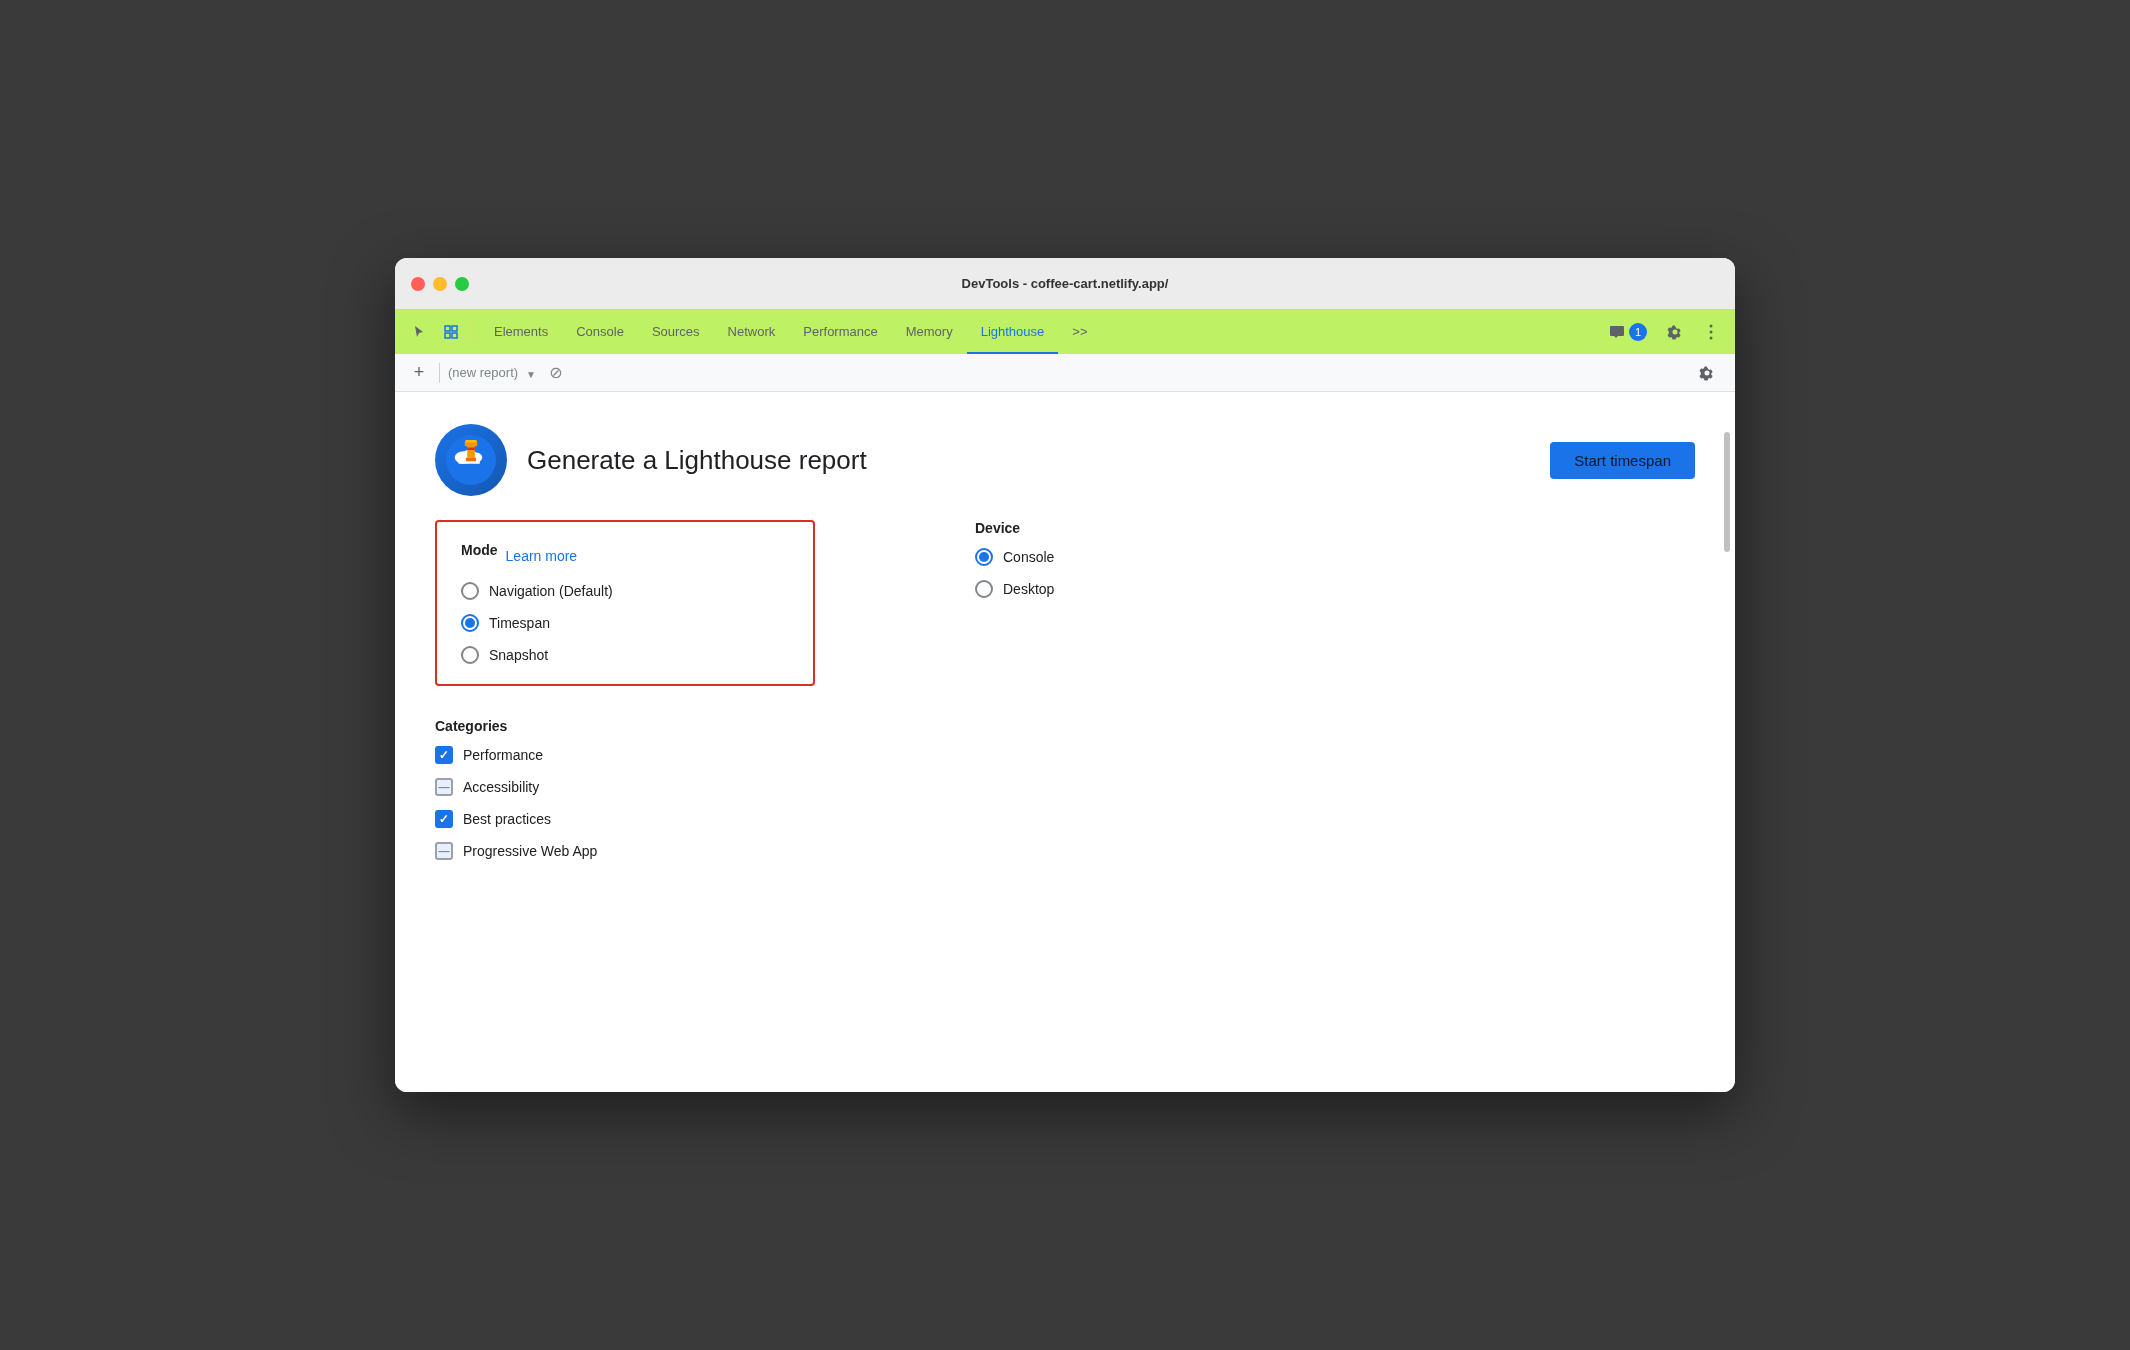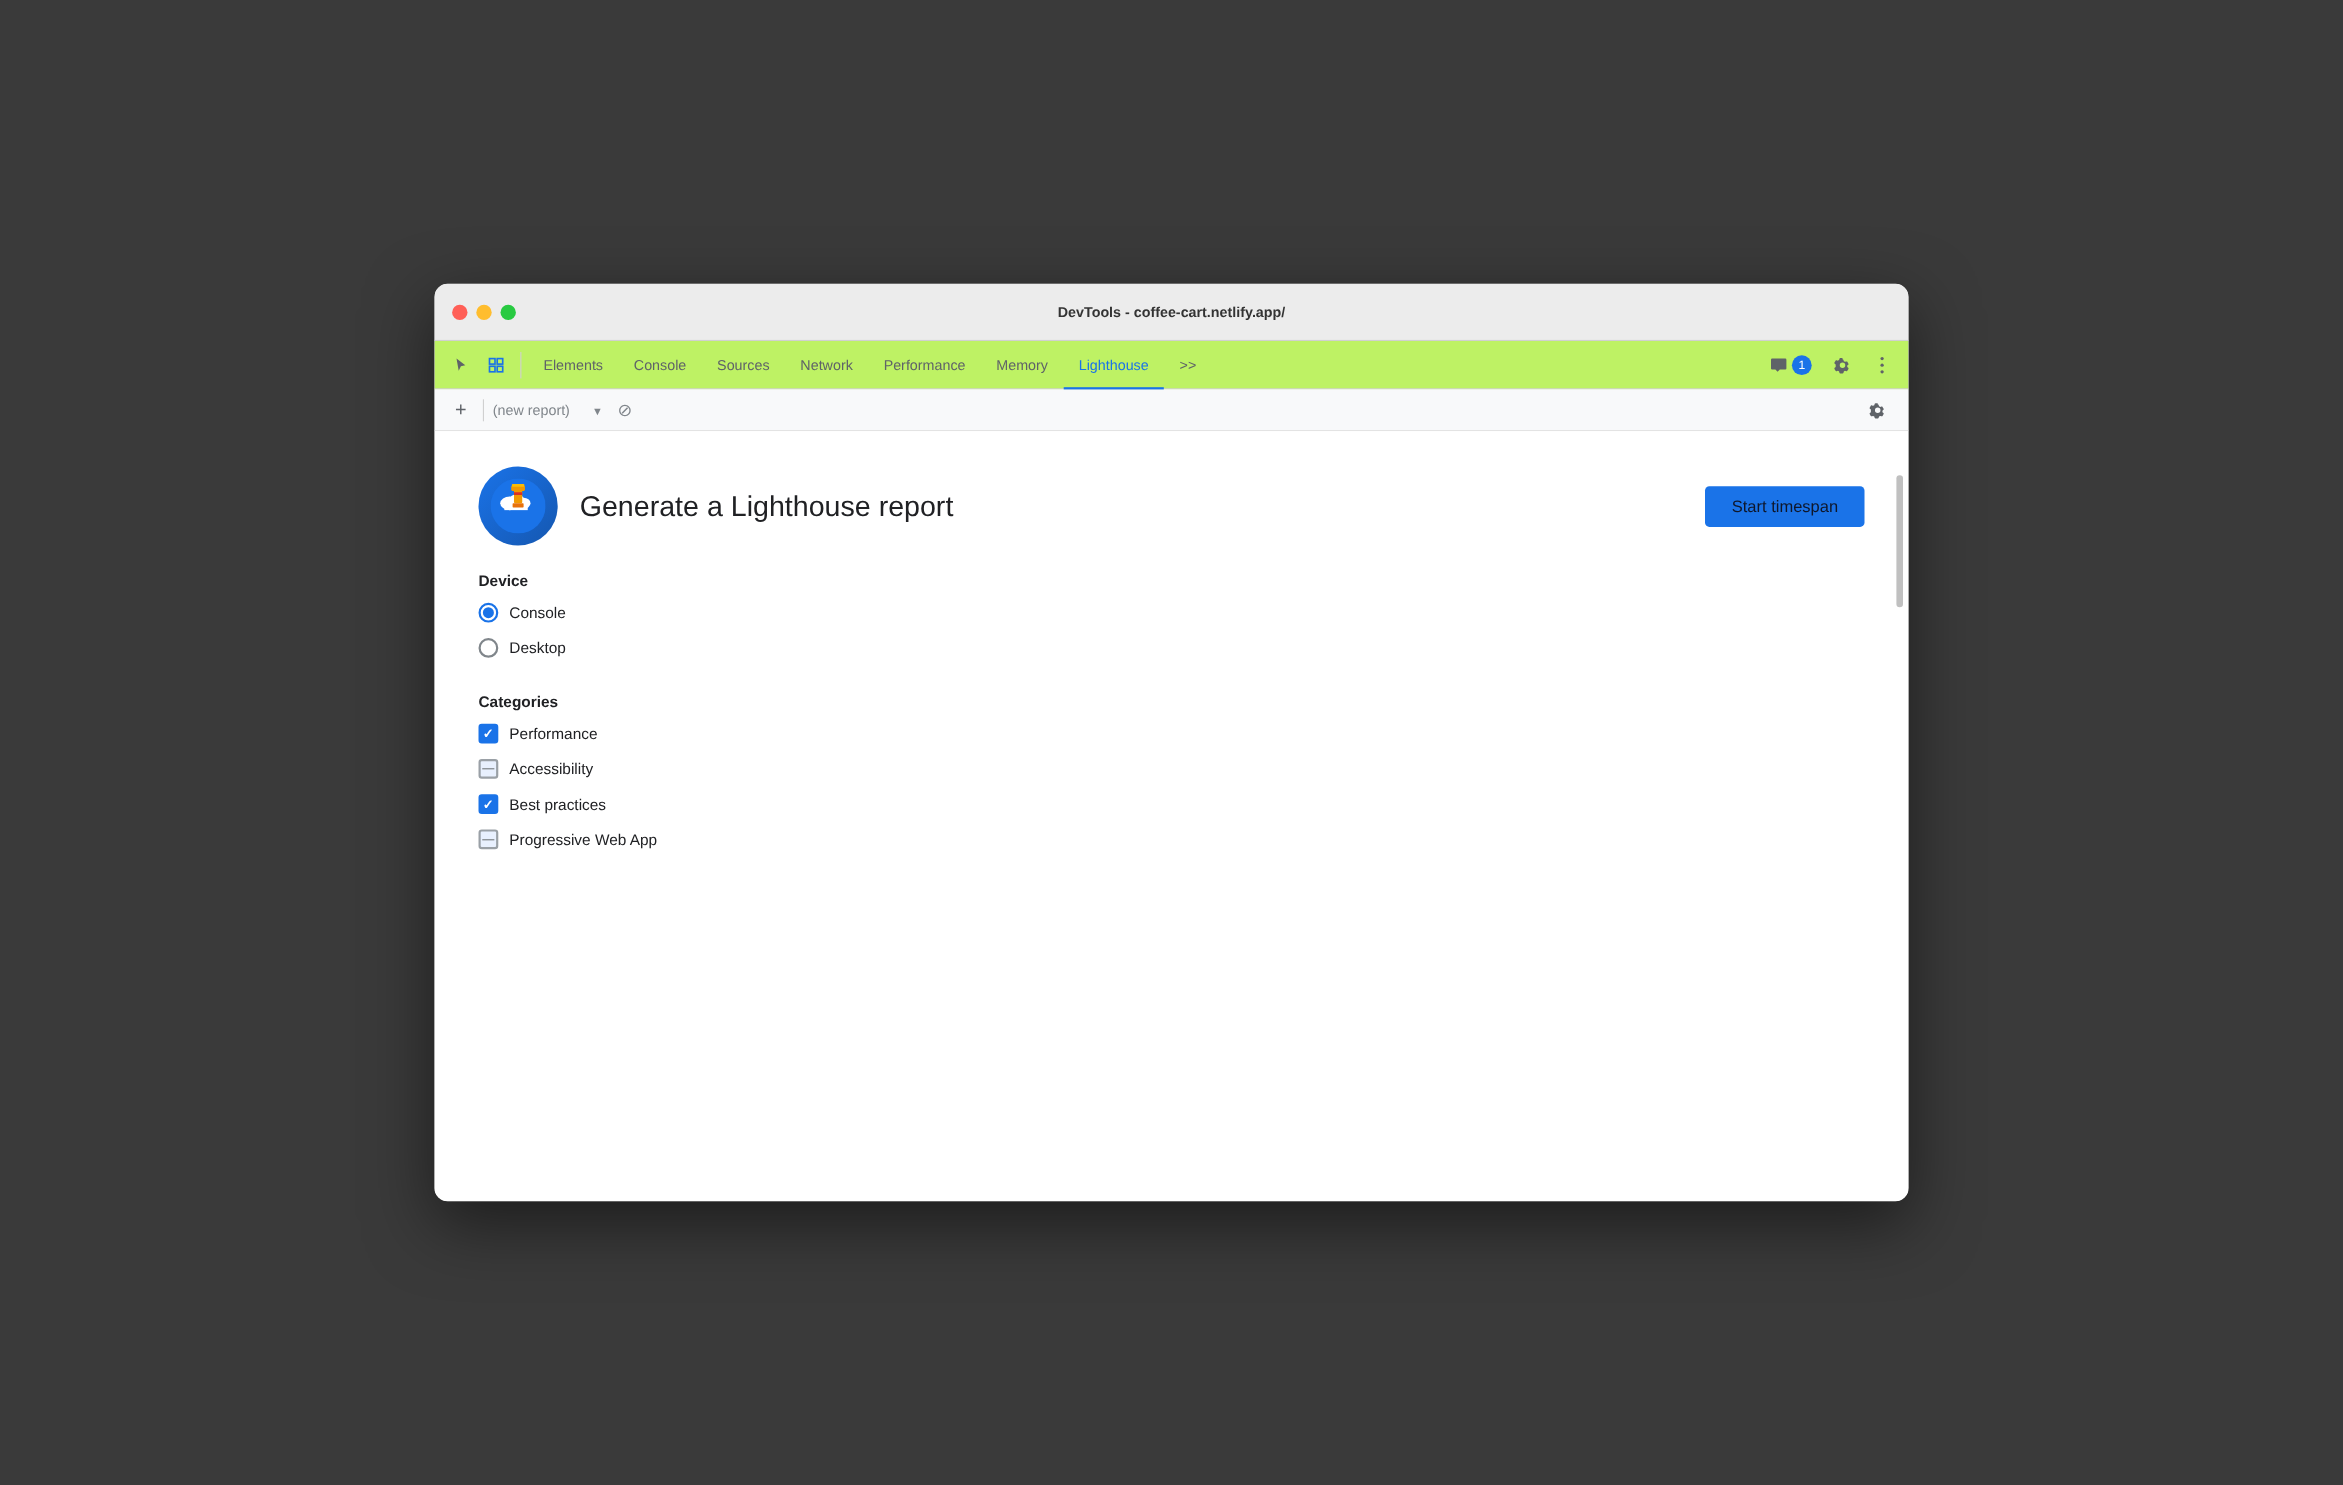--- a/index.html
+++ b/index.html
@@ -159,21 +159,21 @@
 
     .lh-divider {
       width: 1px;
       height: 20px;
       background: #d0d0d0;
     }
 
     .lh-report-select {
       display: flex;
       align-items: flex-end;
-      gap: 20px;
+      gap: 8px;
       color: #80868b;
       font-size: 13px;
       cursor: pointer;
     }
 
     .lh-report-select .chevron {
       font-size: 10px;
       color: #80868b;
     }
 
@@ -529,20 +529,40 @@
             <rect x="32" y="36" width="16" height="6" fill="#e8710a" rx="1"></rect>
           </svg>
         </div>
         <h1 class="lh-title">Generate a Lighthouse report</h1>
       </div>
       <button class="start-timespan-btn">Start timespan</button>
     </div>
 
     <div class="options-row">
 
+      <div class="mode-section">
+        <div class="mode-title-row">
+          <span class="section-title">Mode</span>
+          <a class="learn-more-link" href="#">Learn more</a>
+        </div>
+        <div class="radio-group">
+          <label class="radio-item">
+            <div class="radio-circle"></div>
+            <span>Navigation (Default)</span>
+          </label>
+          <label class="radio-item">
+            <div class="radio-circle checked"></div>
+            <span>Timespan</span>
+          </label>
+          <label class="radio-item">
+            <div class="radio-circle"></div>
+            <span>Snapshot</span>
+          </label>
+        </div>
+      </div>
 
       <div class="device-section">
         <div class="section-title">Device</div>
         <div class="radio-group">
           <label class="radio-item">
             <div class="radio-circle checked"></div>
             <span>Console</span>
           </label>
           <label class="radio-item">
             <div class="radio-circle"></div>

